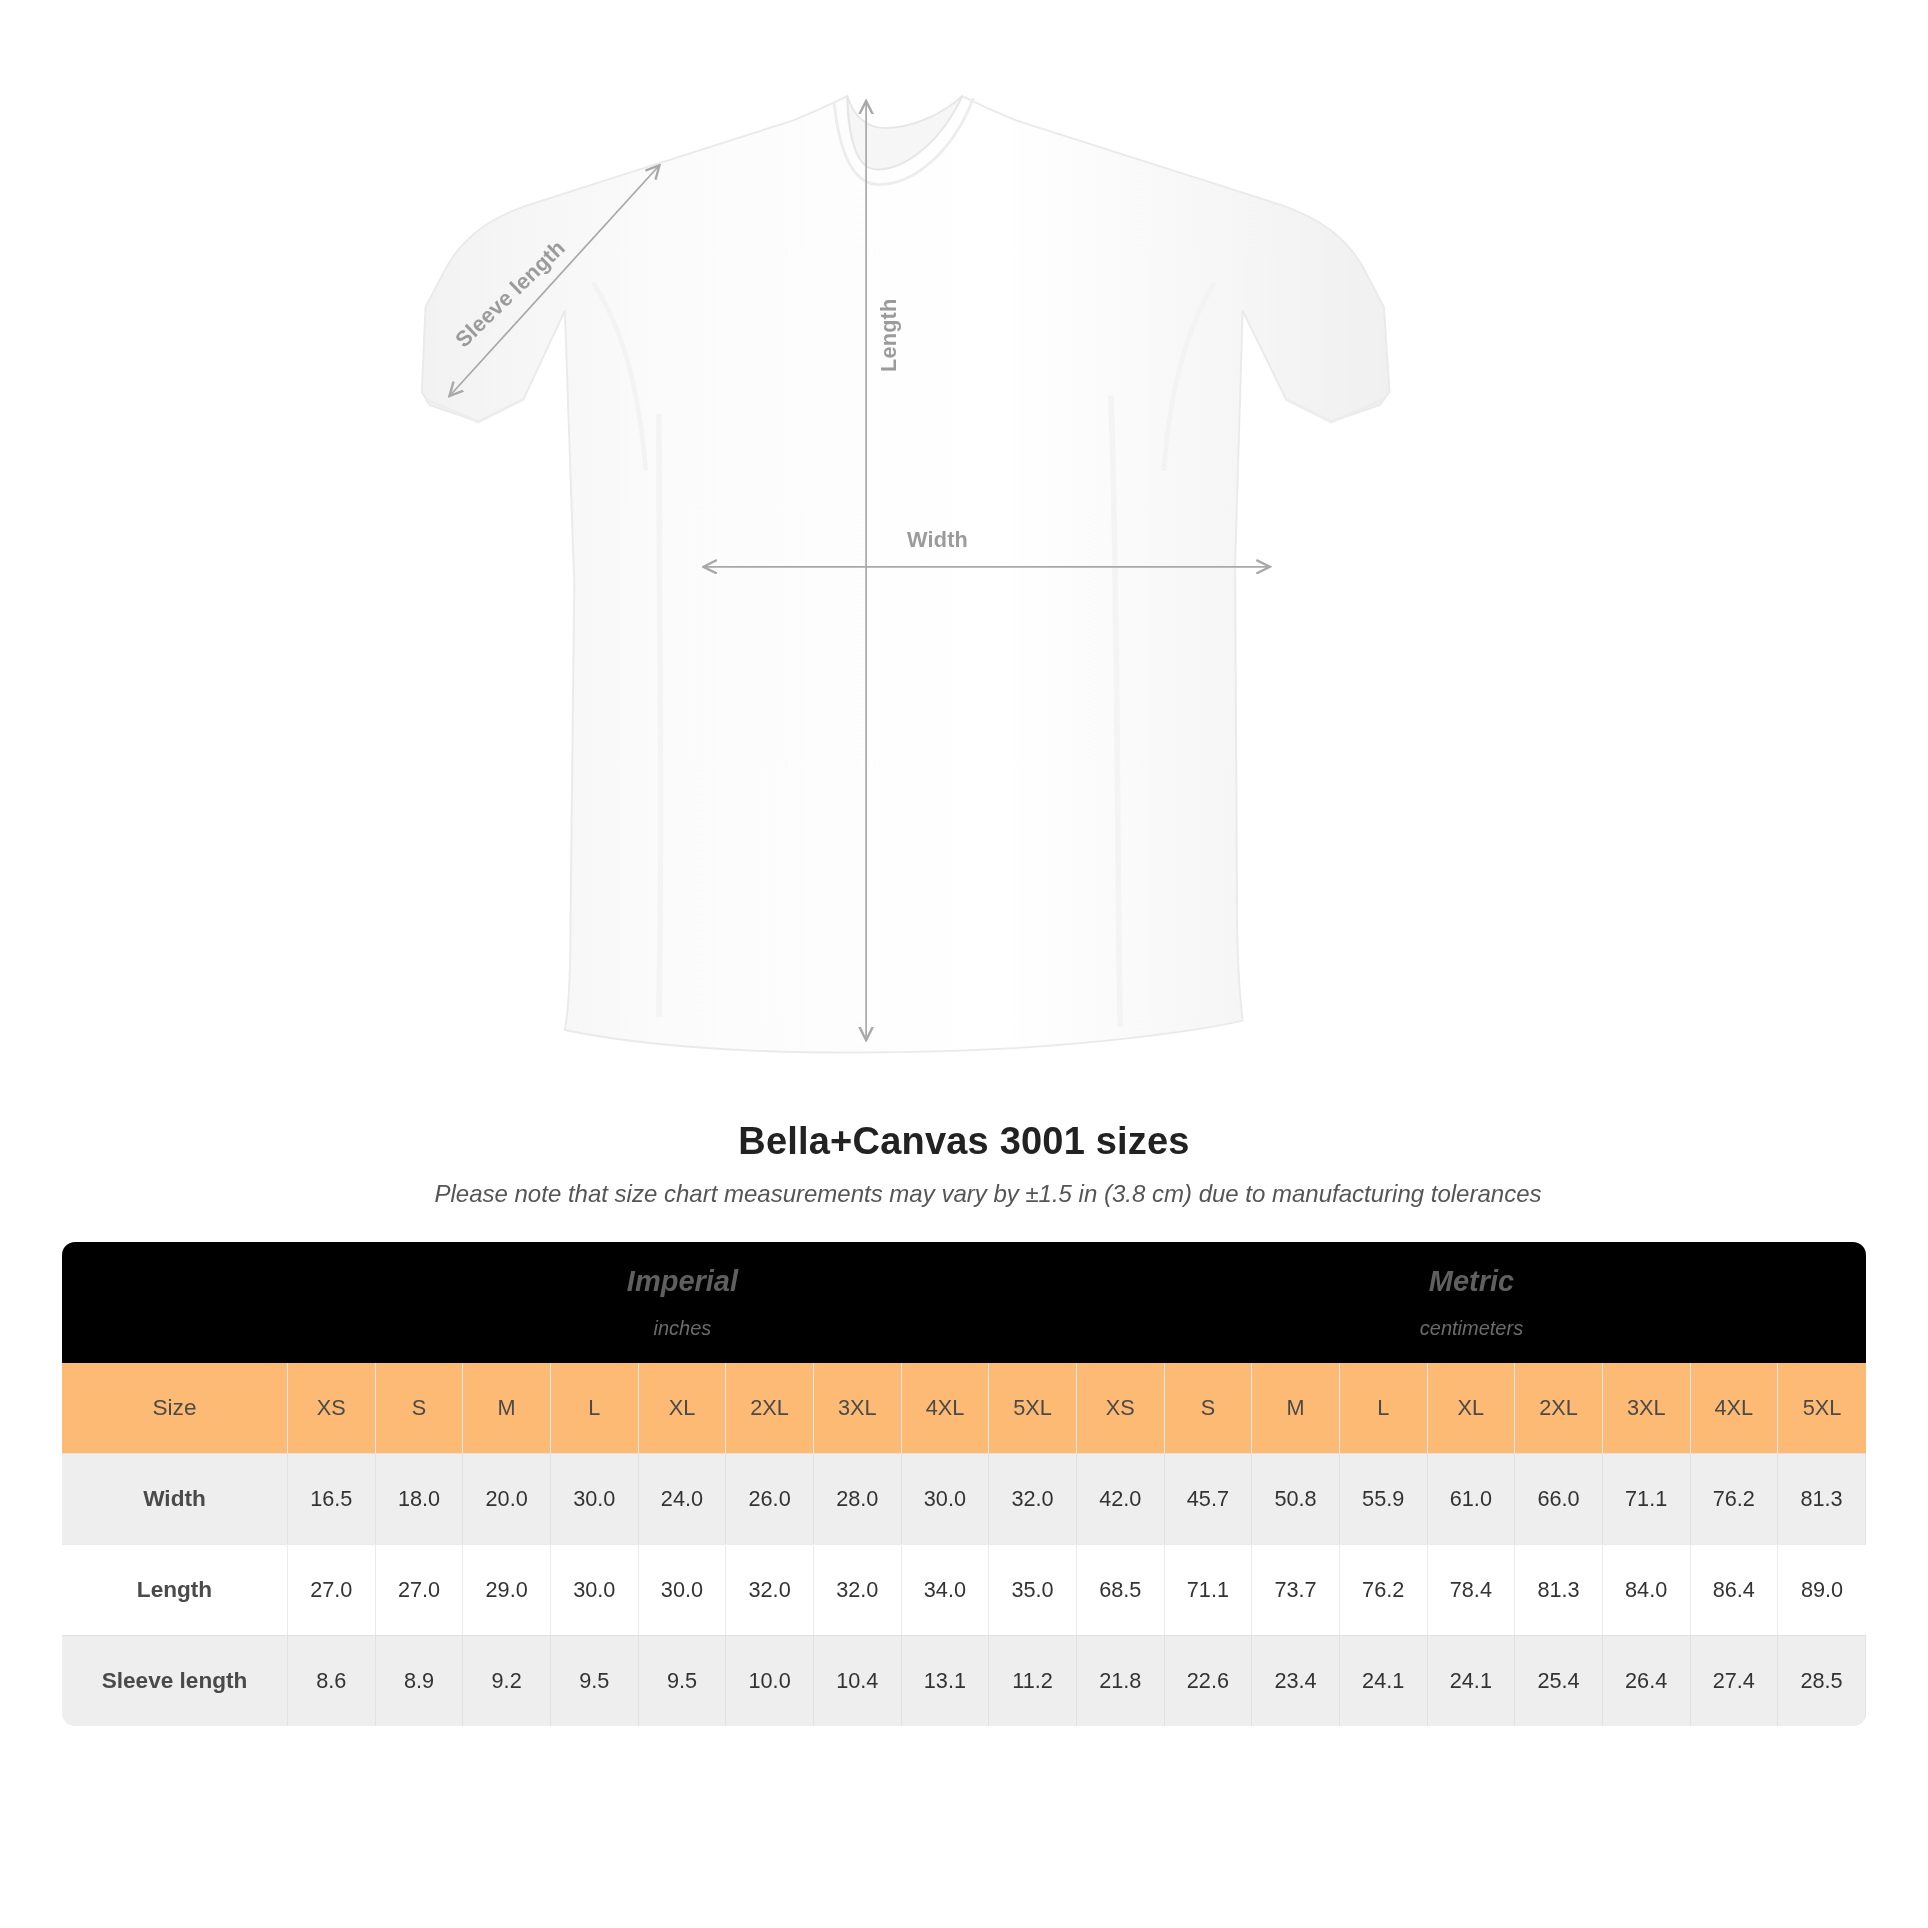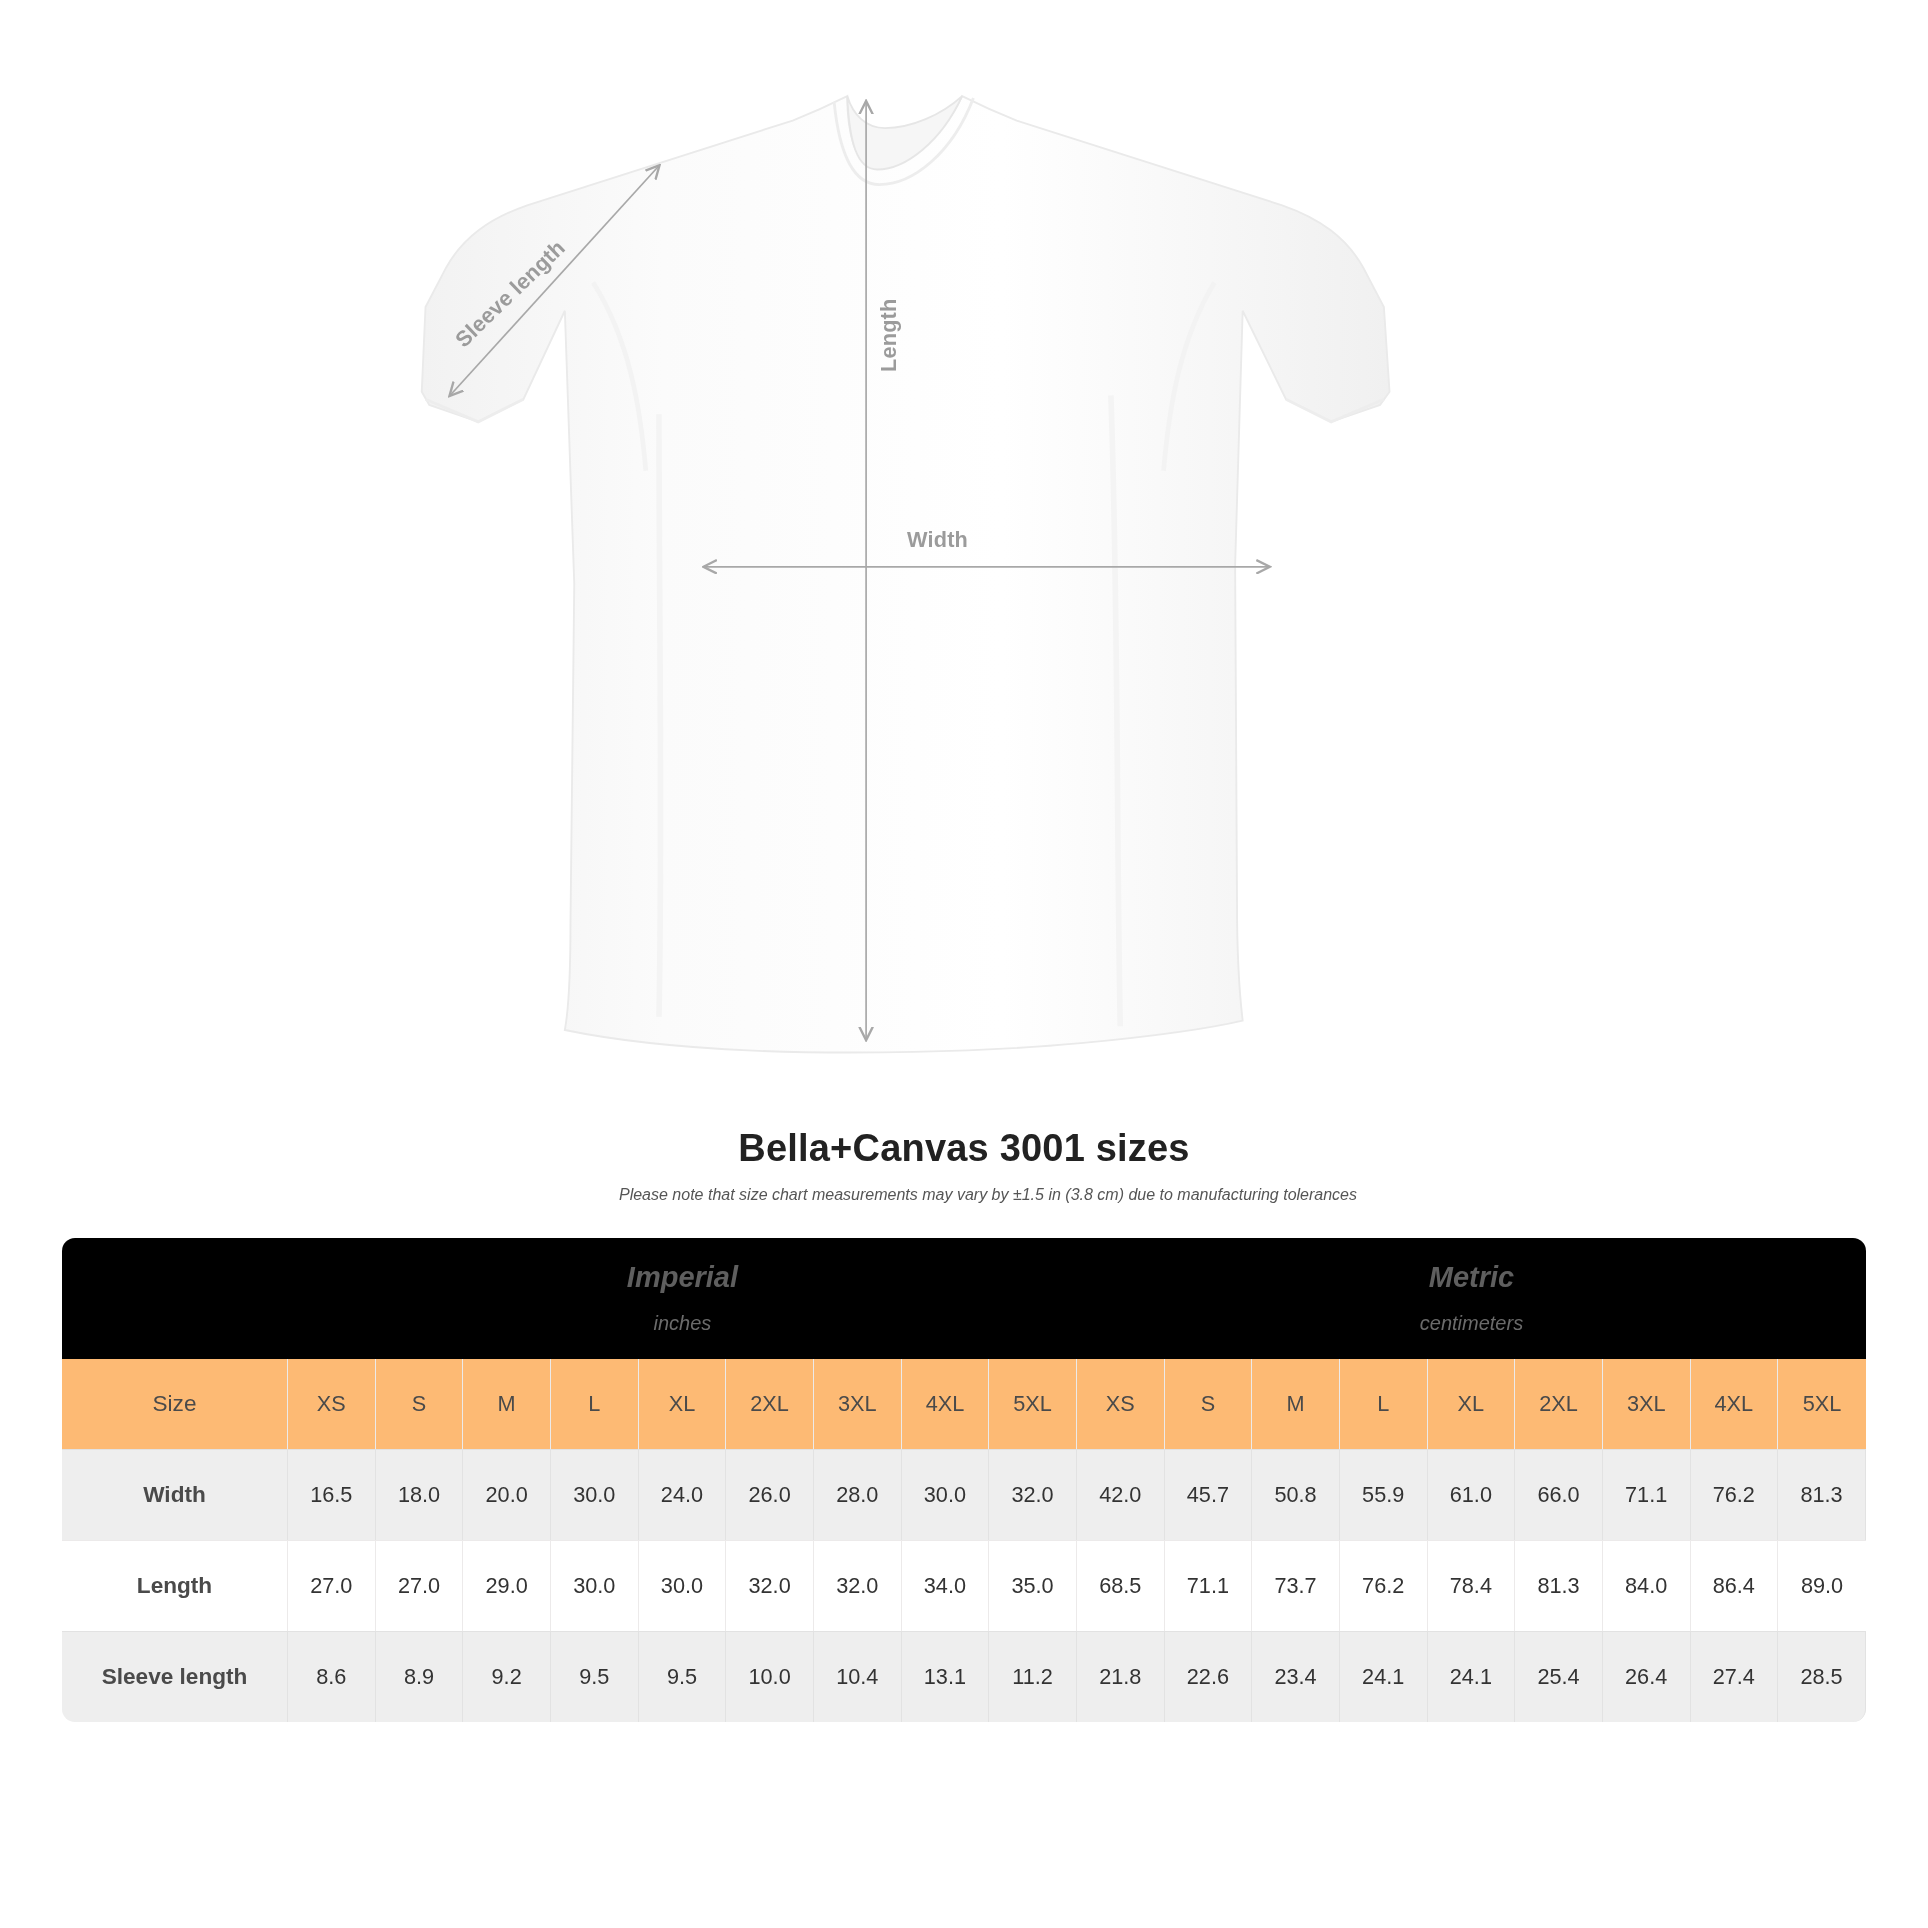--- a/index.html
+++ b/index.html
@@ -59,29 +59,29 @@
 
   
   .title-block {
     text-align: center;
     margin-top: 9.4px;
   }
   .chart-title {
     font-size: 38px;
     font-weight: bold;
     color: #222;
-    margin: 16px;
+    margin: 0;
     letter-spacing: 0.2px;
     text-align: center;
   }
   .chart-note {
-    font-size: 16px;
+    font-size: 24px;
     font-style: italic;
     color: #555;
-    margin-top: 6px;
+    margin-top: 17px;
     padding-left: 48px;
   }
 
   
   .table-wrap {
     margin: 34px 62px 0 62px;
   }
   table.size-table {
     border-collapse: separate;
     border-spacing: 0;

